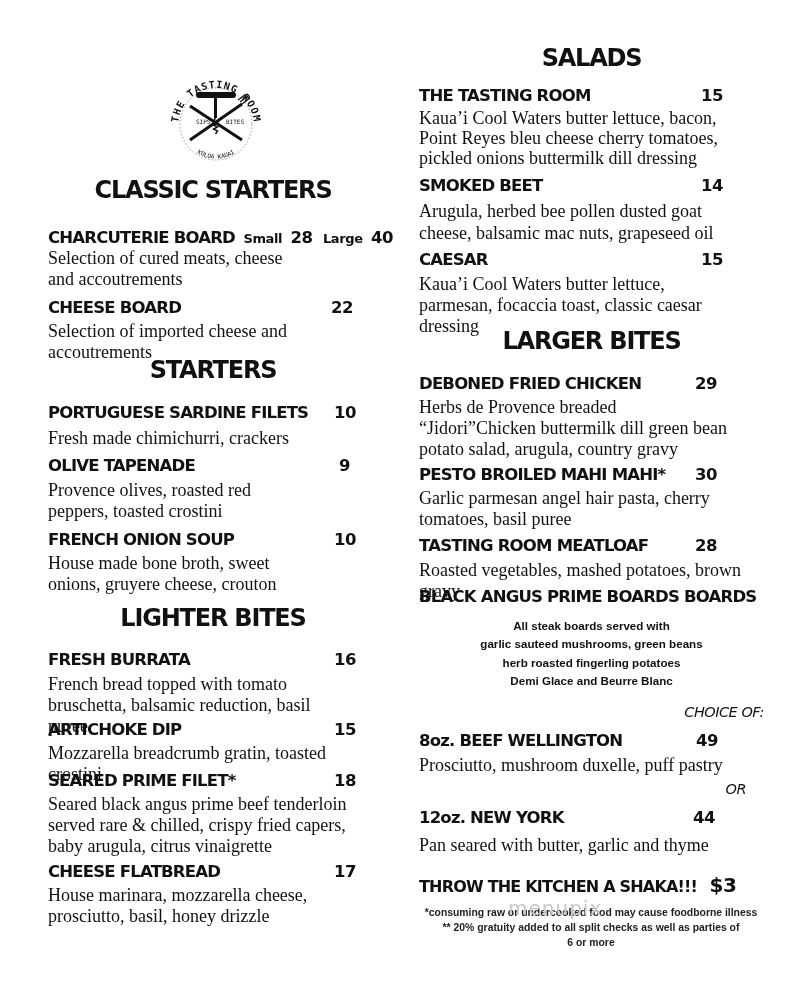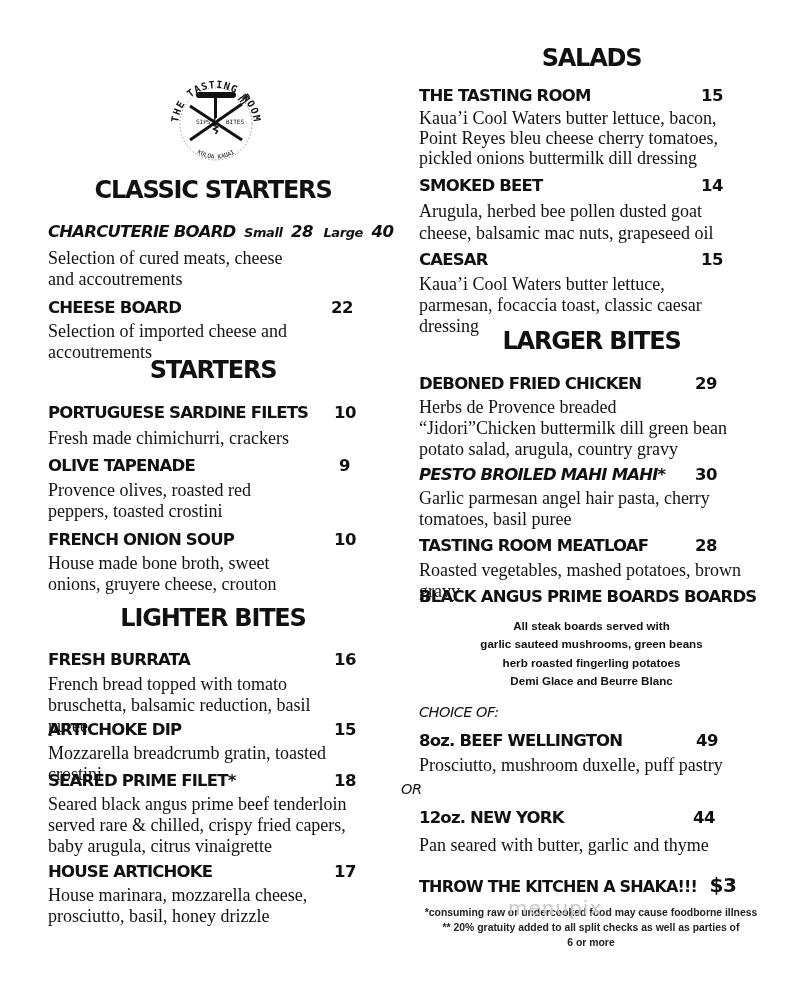--- a/index.html
+++ b/index.html
@@ -8,21 +8,21 @@
   .col { position: absolute; top: 0; }
   .col-left { left: 48px; width: 330px; }
   .col-right { left: 419px; width: 345px; }
   .abs { position: absolute; white-space: nowrap; }
   .sec-title { font-family: "DejaVu Sans", sans-serif; font-weight: bold; font-size: 24px; letter-spacing: -1.2px; text-align: center; width: 100%; left: 0; }
   .item-name { font-family: "DejaVu Sans", sans-serif; font-weight: bold; font-size: 16.5px; letter-spacing: -0.8px; }
   .item-price { font-family: "DejaVu Sans", sans-serif; font-weight: bold; font-size: 16.5px; letter-spacing: -0.5px; }
   .size-label { font-size: 13px; letter-spacing: -0.4px; }
   .desc { font-family: Liberation Serif, serif; font-size: 18px; line-height: 21px; white-space: normal; }
   .center-note { font-weight: bold; font-size: 11.6px; text-align: center; line-height: 18px; width: 100%; left: 0; }
-  .italic-sep { font-family: "DejaVu Sans", sans-serif; font-style: italic; font-size: 14.5px; text-align: left; letter-spacing: -0.5px; width: 100%; left: 0; }
+  .italic-sep { font-family: "DejaVu Sans", sans-serif; font-style: italic; font-size: 14.5px; text-align: right; letter-spacing: -0.5px; width: 100%; left: 0; }
   .footnote { font-size: 10.4px; text-align: center; line-height: 14px; width: 100%; left: 0; color: #222; font-weight: bold; }
   .watermark { position: absolute; left: 508px; top: 896px; font-size: 20px; color: #c8c8c8; letter-spacing: 1px; font-family: "DejaVu Sans", sans-serif; }
   .logo { position: absolute; left: 164px; top: 74px; width: 104px; height: 90px; }
 </style>
 </head>
 <body>
 
 <div class="logo">
   <svg width="104" height="90" viewBox="0 0 104 90">
     <defs>
@@ -44,21 +44,21 @@
     <path d="M74 26 l8 -6 M76 28 l8 -6 M78 30 l8 -6" stroke="#111" stroke-width="1.2"></path>
     <text x="32" y="50" font-family="DejaVu Sans Mono, monospace" font-size="6" fill="#111">SIPS</text>
     <text x="62" y="50" font-family="DejaVu Sans Mono, monospace" font-size="6" fill="#111">BITES</text>
   </svg>
 </div>
 
 <div class="col col-left">
 
   <div class="abs sec-title" style="top:176px;">CLASSIC STARTERS</div>
 
-  <div class="abs" style="top:222px; left:0;font-style:italic;">
+  <div class="abs" style="top:228px; left:0;">
     <span class="item-name">CHARCUTERIE BOARD</span>
     <span class="item-name size-label" style="margin-left:4px;">Small</span>
     <span class="item-price" style="margin-left:4px;">28</span>
     <span class="item-name size-label" style="margin-left:6px;">Large</span>
     <span class="item-price" style="margin-left:4px;">40</span>
   </div>
   <div class="abs desc" style="top:248px; left:0; width:250px;">Selection of cured meats, cheese and accoutrements</div>
 
   <div class="abs item-name" style="top:298px; left:0;">CHEESE BOARD</div>
   <div class="abs item-price" style="top:298px; left:283px;">22</div>
@@ -85,21 +85,21 @@
   <div class="abs desc" style="top:674px; left:0; width:300px;">French bread topped with tomato bruschetta, balsamic reduction, basil puree</div>
 
   <div class="abs item-name" style="top:720px; left:0;">ARTICHOKE DIP</div>
   <div class="abs item-price" style="top:720px; left:286px;">15</div>
   <div class="abs desc" style="top:743px; left:0; width:310px;">Mozzarella breadcrumb gratin, toasted crostini</div>
 
   <div class="abs item-name" style="top:771px; left:0;">SEARED PRIME FILET*</div>
   <div class="abs item-price" style="top:771px; left:286px;">18</div>
   <div class="abs desc" style="top:794px; left:0; width:315px;">Seared black angus prime beef tenderloin served rare &amp; chilled, crispy fried capers, baby arugula, citrus vinaigrette</div>
 
-  <div class="abs item-name" style="top:862px; left:0;">HOUSE ARTICHOKE</div>
+  <div class="abs item-name" style="top:862px; left:0;">CHEESE FLATBREAD</div>
   <div class="abs item-price" style="top:862px; left:286px;">17</div>
   <div class="abs desc" style="top:885px; left:0; width:310px;">House marinara, mozzarella cheese, prosciutto, basil, honey drizzle</div>
 </div>
 
 <div class="col col-right">
 
   <div class="abs sec-title" style="top:44px;">SALADS</div>
 
   <div class="abs item-name" style="top:86px; left:0;">THE TASTING ROOM</div>
   <div class="abs item-price" style="top:86px; left:282px;">15</div>
@@ -112,21 +112,21 @@
   <div class="abs item-name" style="top:250px; left:0;">CAESAR</div>
   <div class="abs item-price" style="top:250px; left:282px;">15</div>
   <div class="abs desc" style="top:274px; left:0; width:300px;">Kaua’i Cool Waters butter lettuce, parmesan, focaccia toast, classic caesar dressing</div>
 
   <div class="abs sec-title" style="top:327px;">LARGER BITES</div>
 
   <div class="abs item-name" style="top:374px; left:0;">DEBONED FRIED CHICKEN</div>
   <div class="abs item-price" style="top:374px; left:276px;">29</div>
   <div class="abs desc" style="top:397px; left:0; width:315px;">Herbs de Provence breaded “Jidori”Chicken buttermilk dill green bean potato salad, arugula, country gravy</div>
 
-  <div class="abs item-name" style="top:465px; left:0;font-style:italic;">PESTO BROILED MAHI MAHI*</div>
+  <div class="abs item-name" style="top:465px; left:0;">PESTO BROILED MAHI MAHI*</div>
   <div class="abs item-price" style="top:465px; left:276px;">30</div>
   <div class="abs desc" style="top:488px; left:0; width:340px;">Garlic parmesan angel hair pasta, cherry tomatoes, basil puree</div>
 
   <div class="abs item-name" style="top:536px; left:0;">TASTING ROOM MEATLOAF</div>
   <div class="abs item-price" style="top:536px; left:276px;">28</div>
   <div class="abs desc" style="top:560px; left:0; width:345px;">Roasted vegetables, mashed potatoes, brown gravy</div>
 
   <div class="abs item-name" style="top:587px; left:0;">BLACK ANGUS PRIME BOARDS BOARDS</div>
 
   <div class="abs center-note" style="top:617px;">All steak boards served with</div>

